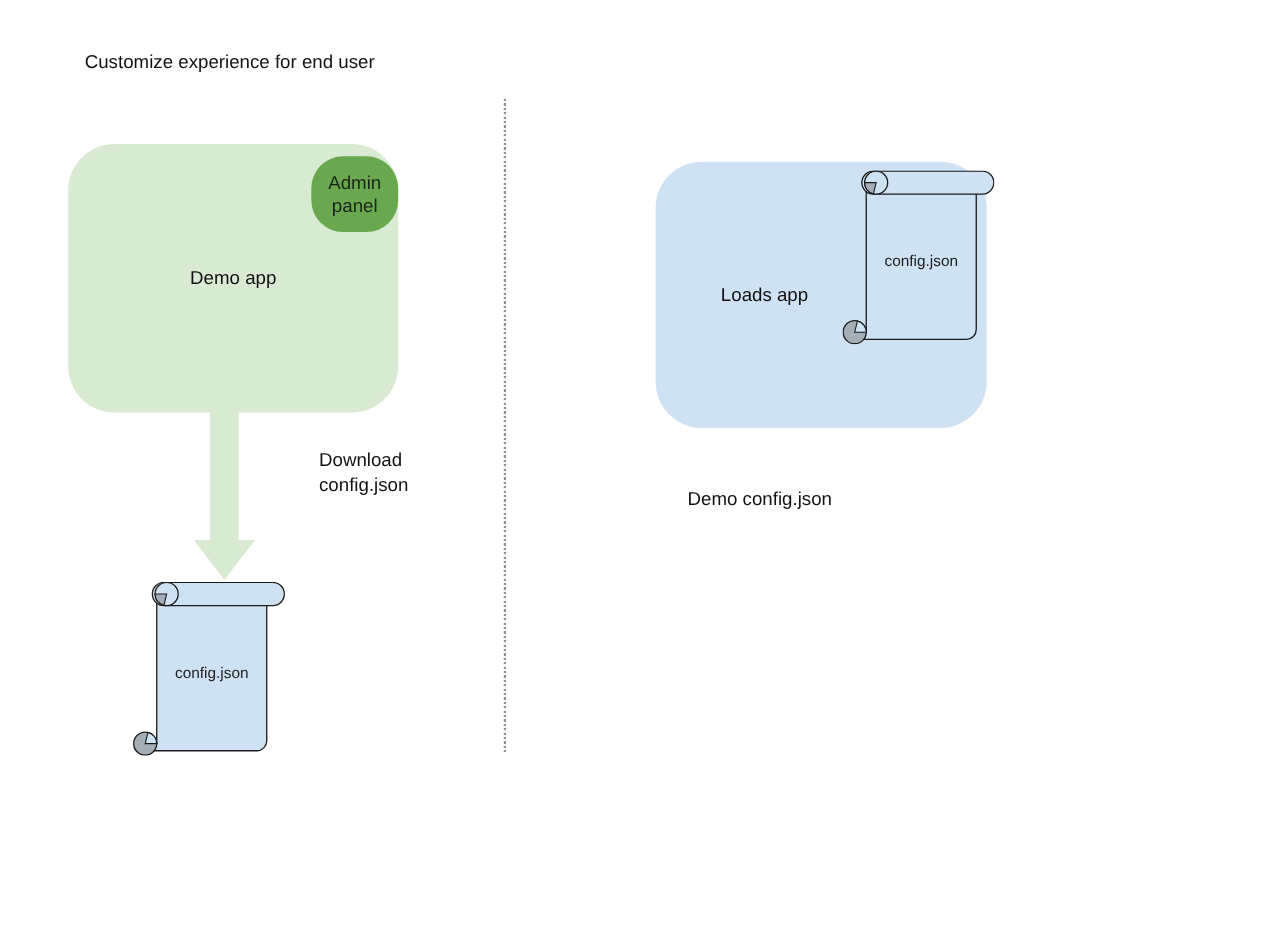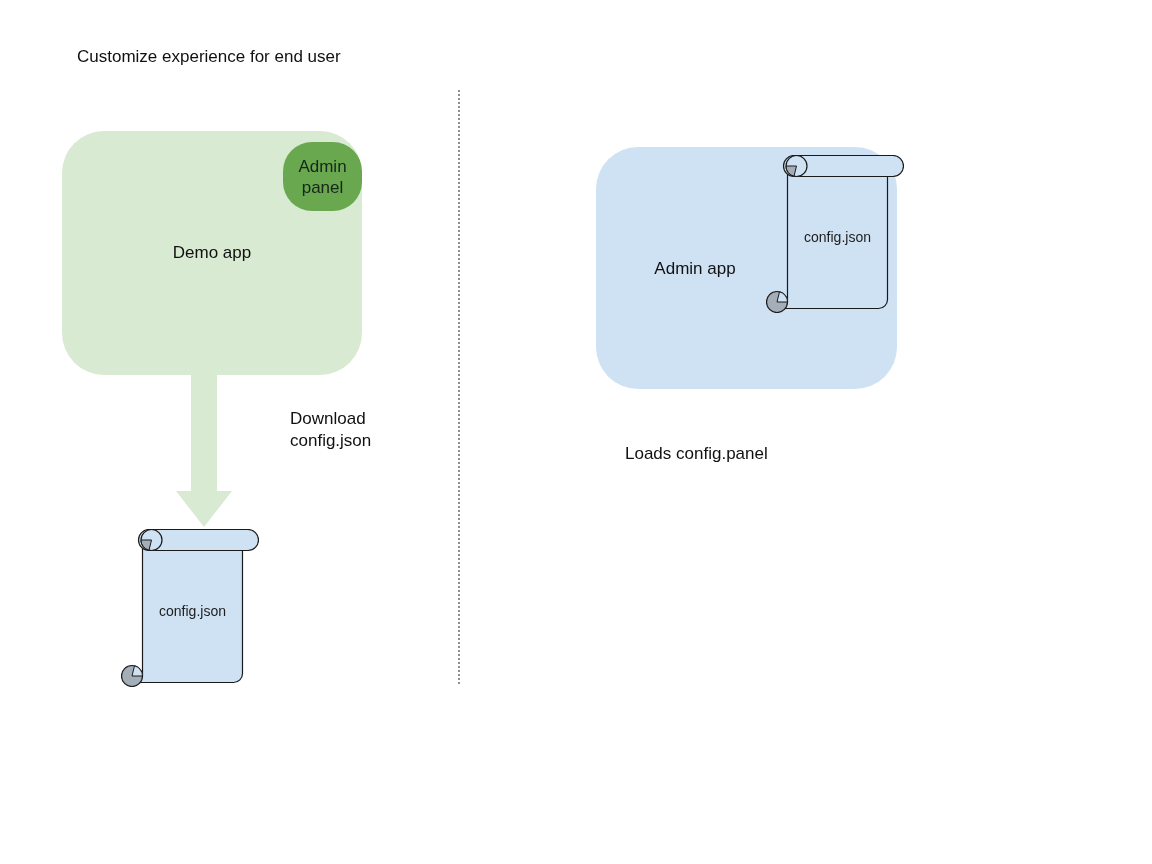--- a/index.html
+++ b/index.html
@@ -115,25 +115,25 @@
     <svg width="138" height="158" viewBox="0 0 138 158">
       <use href="#scroll-shape"></use>
     </svg>
     <div class="scroll-label">config.json</div>
   </div>
 
   <div class="abs divider"></div>
 
 
   <div class="app-box demo-box">
-    <span class="app-label demo-label">Admin app</span>
+    <span class="app-label demo-label">Loads app</span>
   </div>
 
   <div class="scroll-wrap scroll-right">
     <svg width="138" height="158" viewBox="0 0 138 158">
       <use href="#scroll-shape"></use>
     </svg>
     <div class="scroll-label">config.json</div>
   </div>
 
-  <div class="abs caption loads-caption">Loads config.panel</div>
+  <div class="abs caption loads-caption">Demo config.json</div>
 
 </div>
 
 </body></html>

